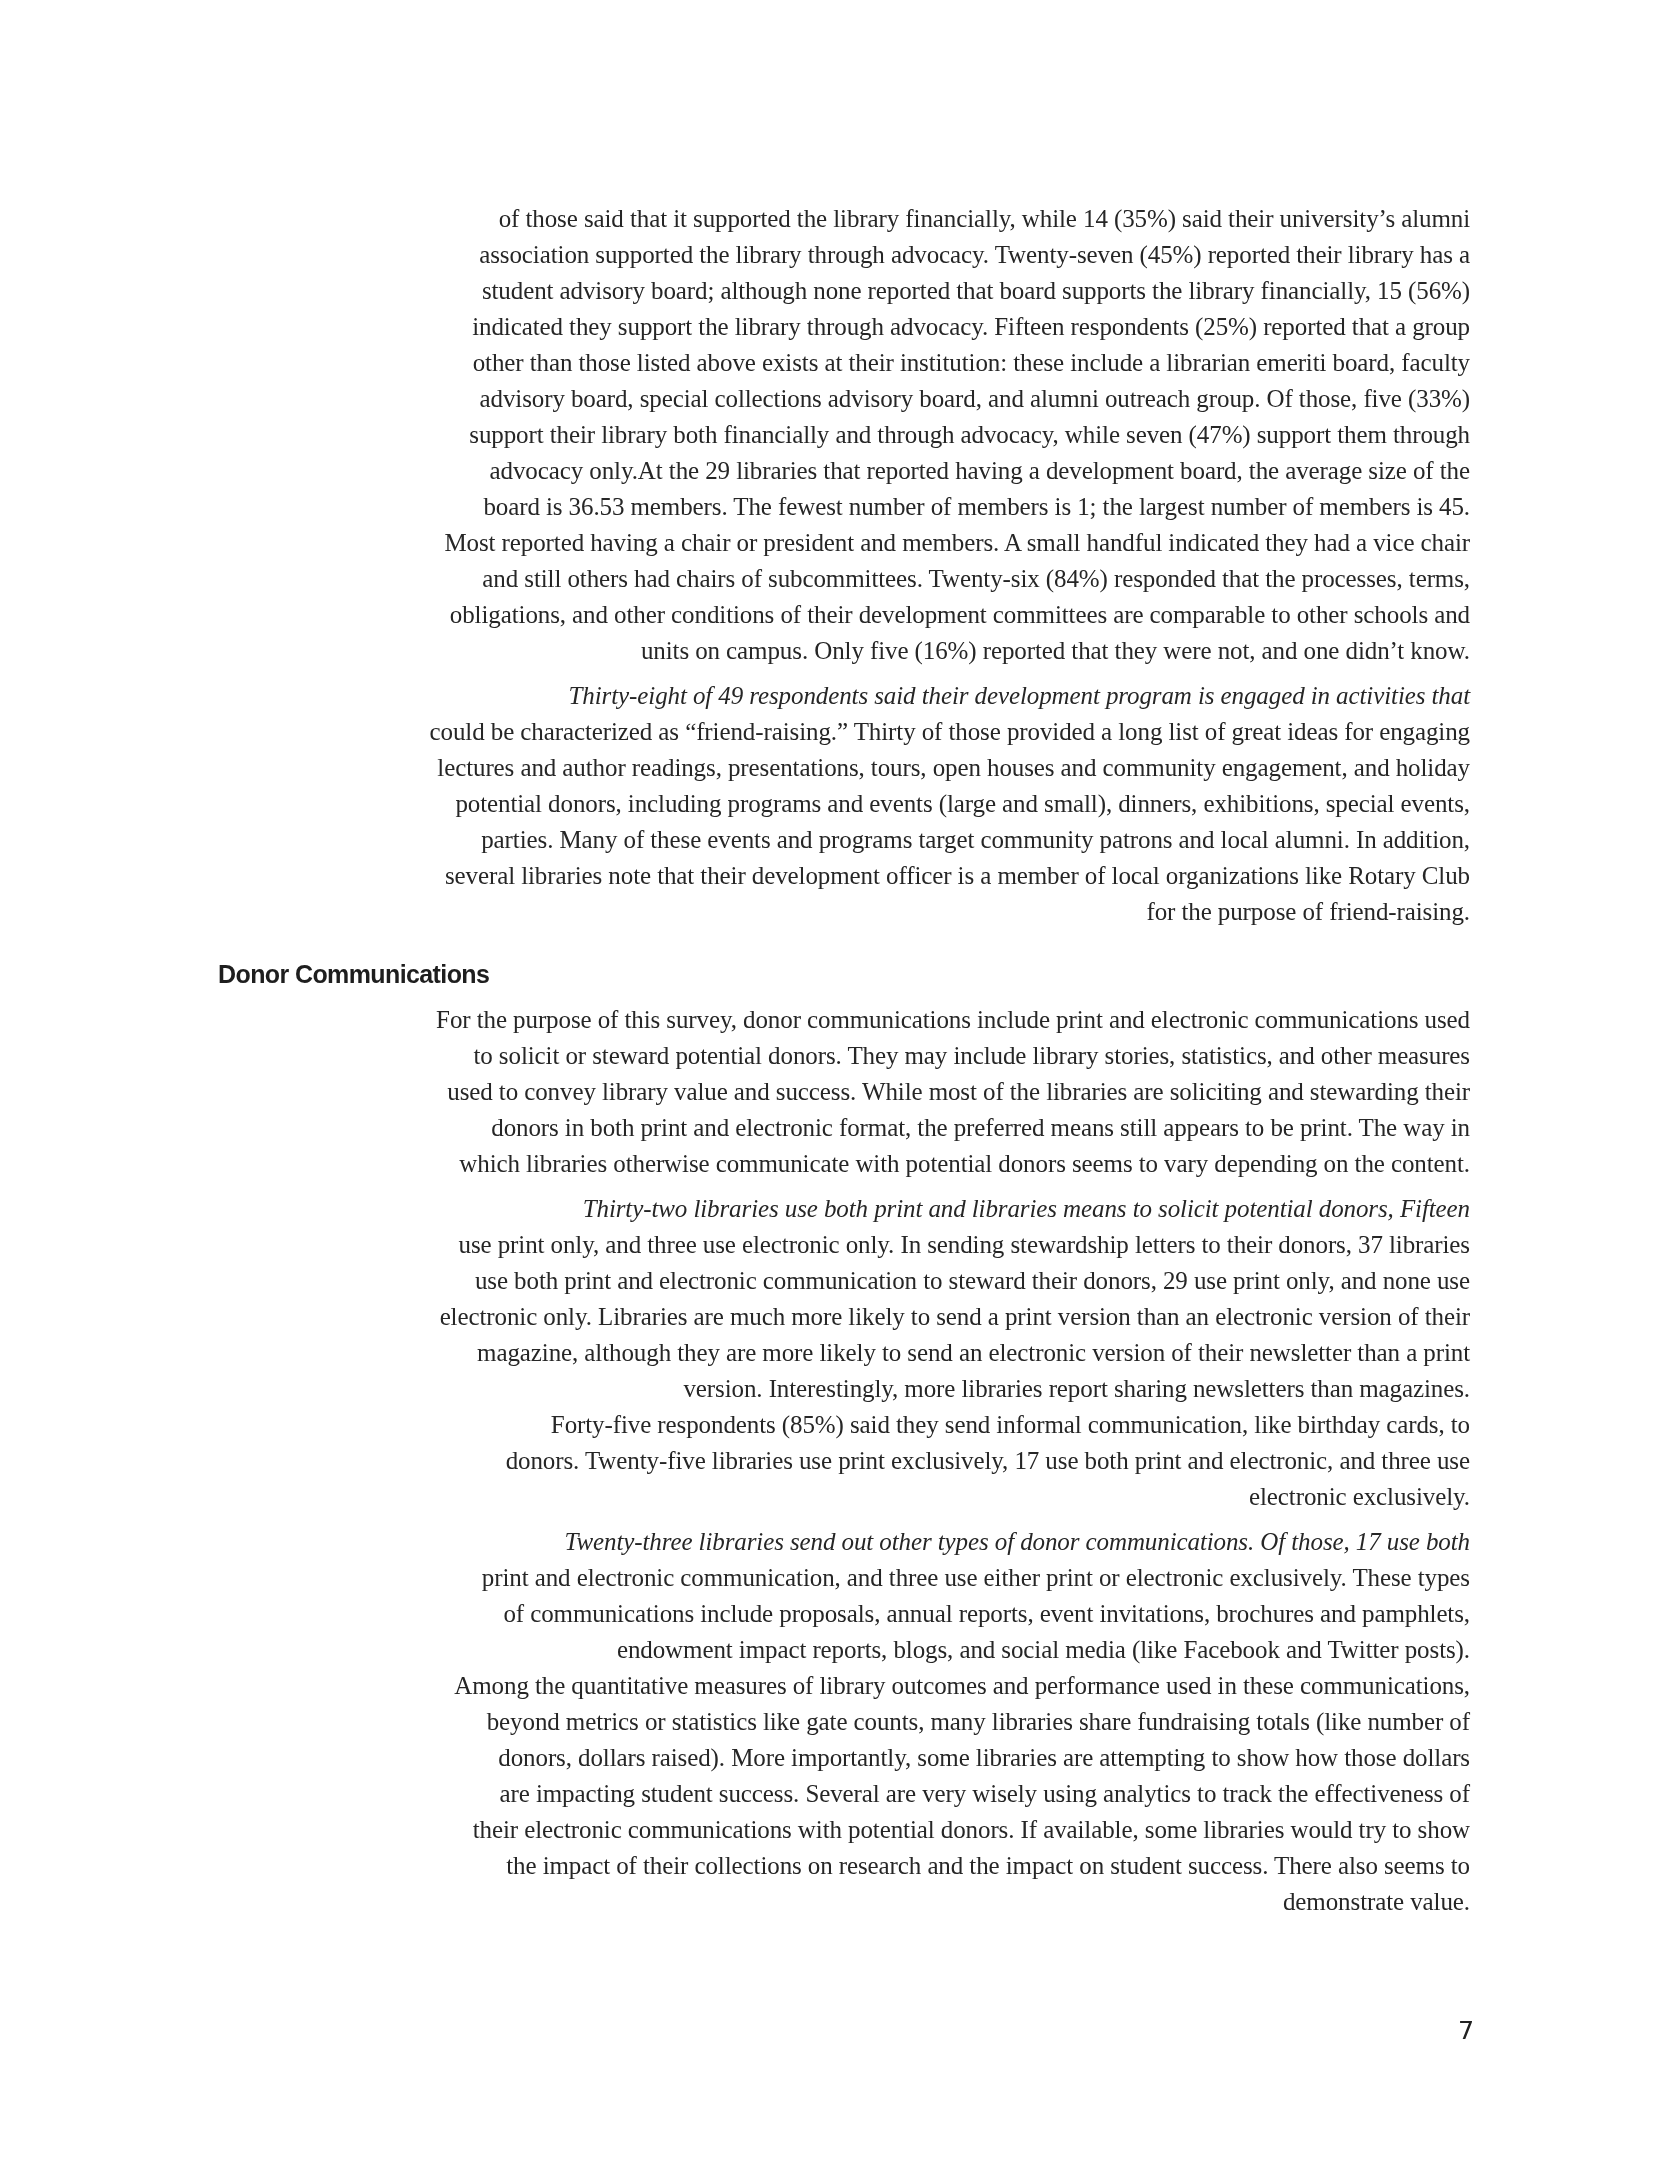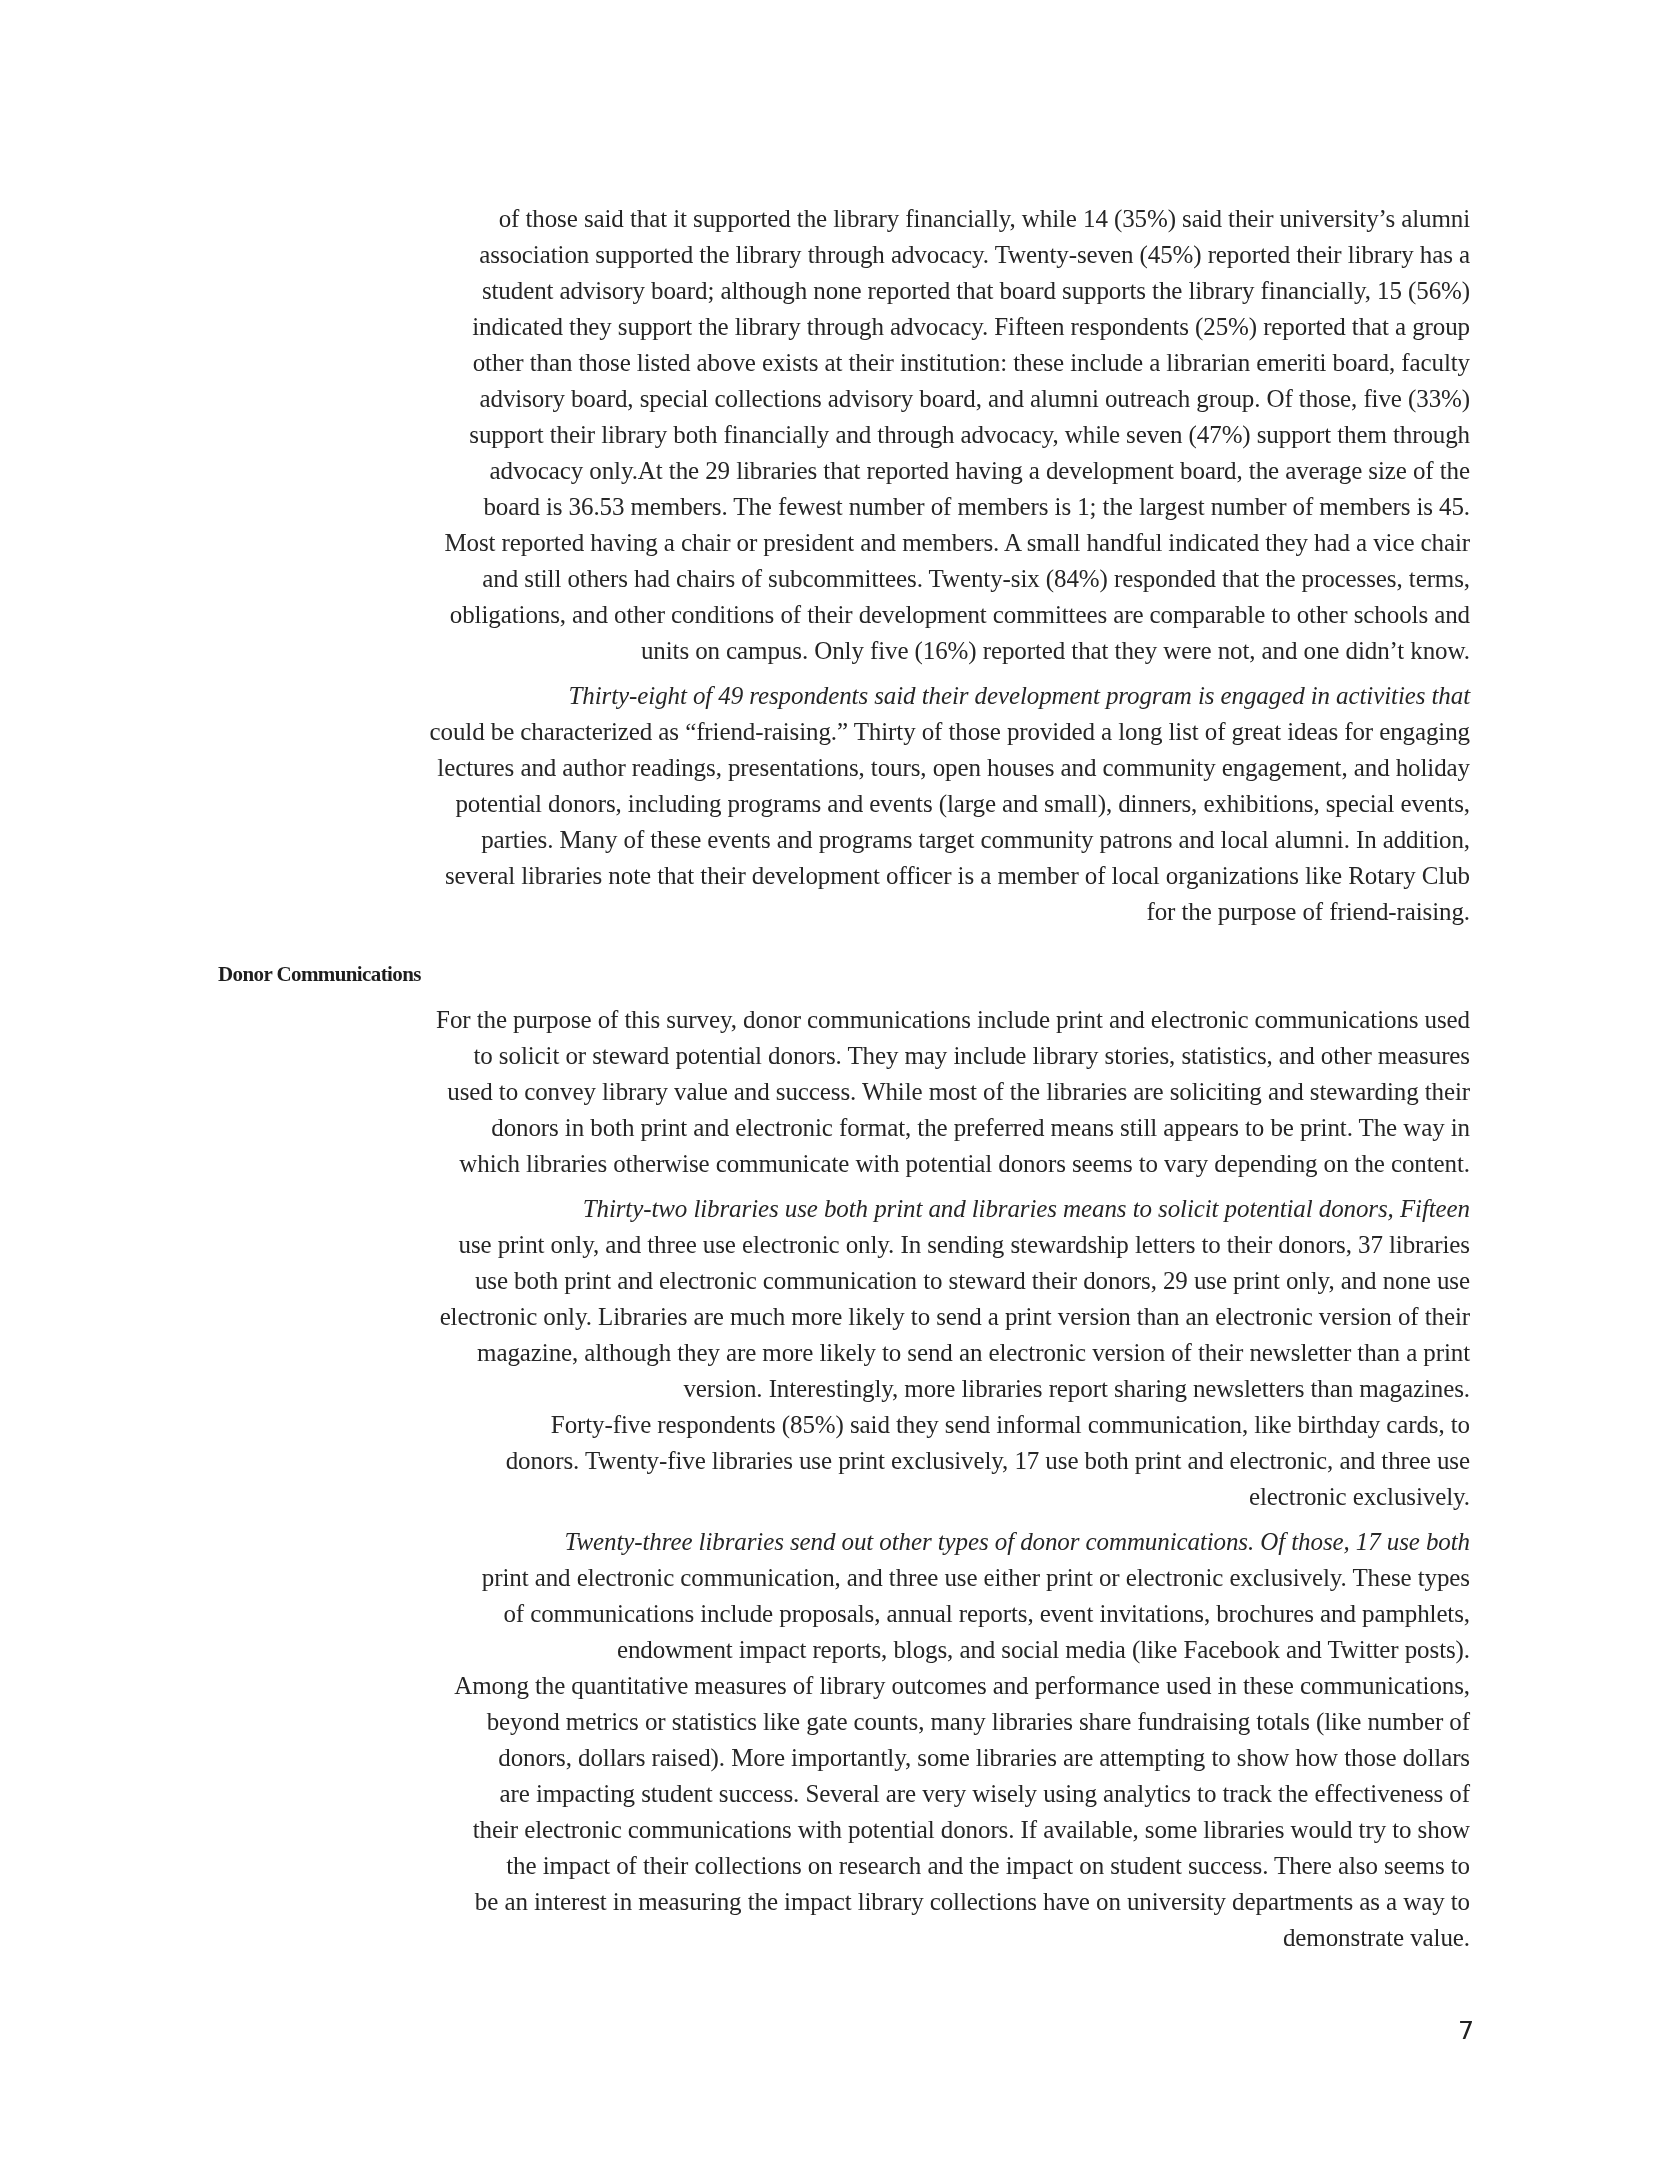--- a/index.html
+++ b/index.html
@@ -3,21 +3,21 @@
   <meta charset="utf-8">
   <style>
     html, body { margin: 0; padding: 0; background: #ffffff; }
     body { width: 1680px; height: 2174px; position: relative; overflow: hidden; }
     .page { position: absolute; left: 218px; top: 201px; width: 1252px;
       font-family: "Liberation Serif", "DejaVu Serif", serif; font-size: 25px; line-height: 36px;
       color: #262626; letter-spacing: -0.1px; }
     .line { display: block; white-space: nowrap; }
     .para { margin: 0 0 9.4px 0; text-align: right; }
     .indent { padding-left: 100px; font-style: italic; }
-    .heading { font-family: Liberation Serif, serif; font-weight: bold; font-size: 21px;
+    .heading { font-family: Liberation Sans, sans-serif; font-weight: bold; font-size: 25px;
       letter-spacing: -0.6px; color: #1e1e1e; margin: 28px 0 11.3px 0; line-height: 32px; }
     .page-number { position: absolute; left: 1458px; top: 2015px; font-family: "DejaVu Sans", sans-serif;
       font-size: 25.4px; color: #222; }
   </style>
 </head>
 <body>
 
 <div class="page">
   <div id="top-paras">
       <div class="para">
@@ -69,19 +69,18 @@
         <span class="line indent">Twenty-three libraries send out other types of donor communications. Of those, 17 use both</span>
         <span class="line">print and electronic communication, and three use either print or electronic exclusively. These types</span>
         <span class="line">of communications include proposals, annual reports, event invitations, brochures and pamphlets,</span>
         <span class="line">endowment impact reports, blogs, and social media (like Facebook and Twitter posts).</span>
         <span class="line">Among the quantitative measures of library outcomes and performance used in these communications,</span>
         <span class="line">beyond metrics or statistics like gate counts, many libraries share fundraising totals (like number of</span>
         <span class="line">donors, dollars raised). More importantly, some libraries are attempting to show how those dollars</span>
         <span class="line">are impacting student success. Several are very wisely using analytics to track the effectiveness of</span>
         <span class="line">their electronic communications with potential donors. If available, some libraries would try to show</span>
         <span class="line">the impact of their collections on research and the impact on student success. There also seems to</span>
-        <span class="line">be an interest in measuring the impact library collections have on university departments as a way to</span>
         <span class="line">demonstrate value.</span>
       </div>
     </div>
 </div>
 <div class="page-number">7</div>
 
 
 </body></html>

